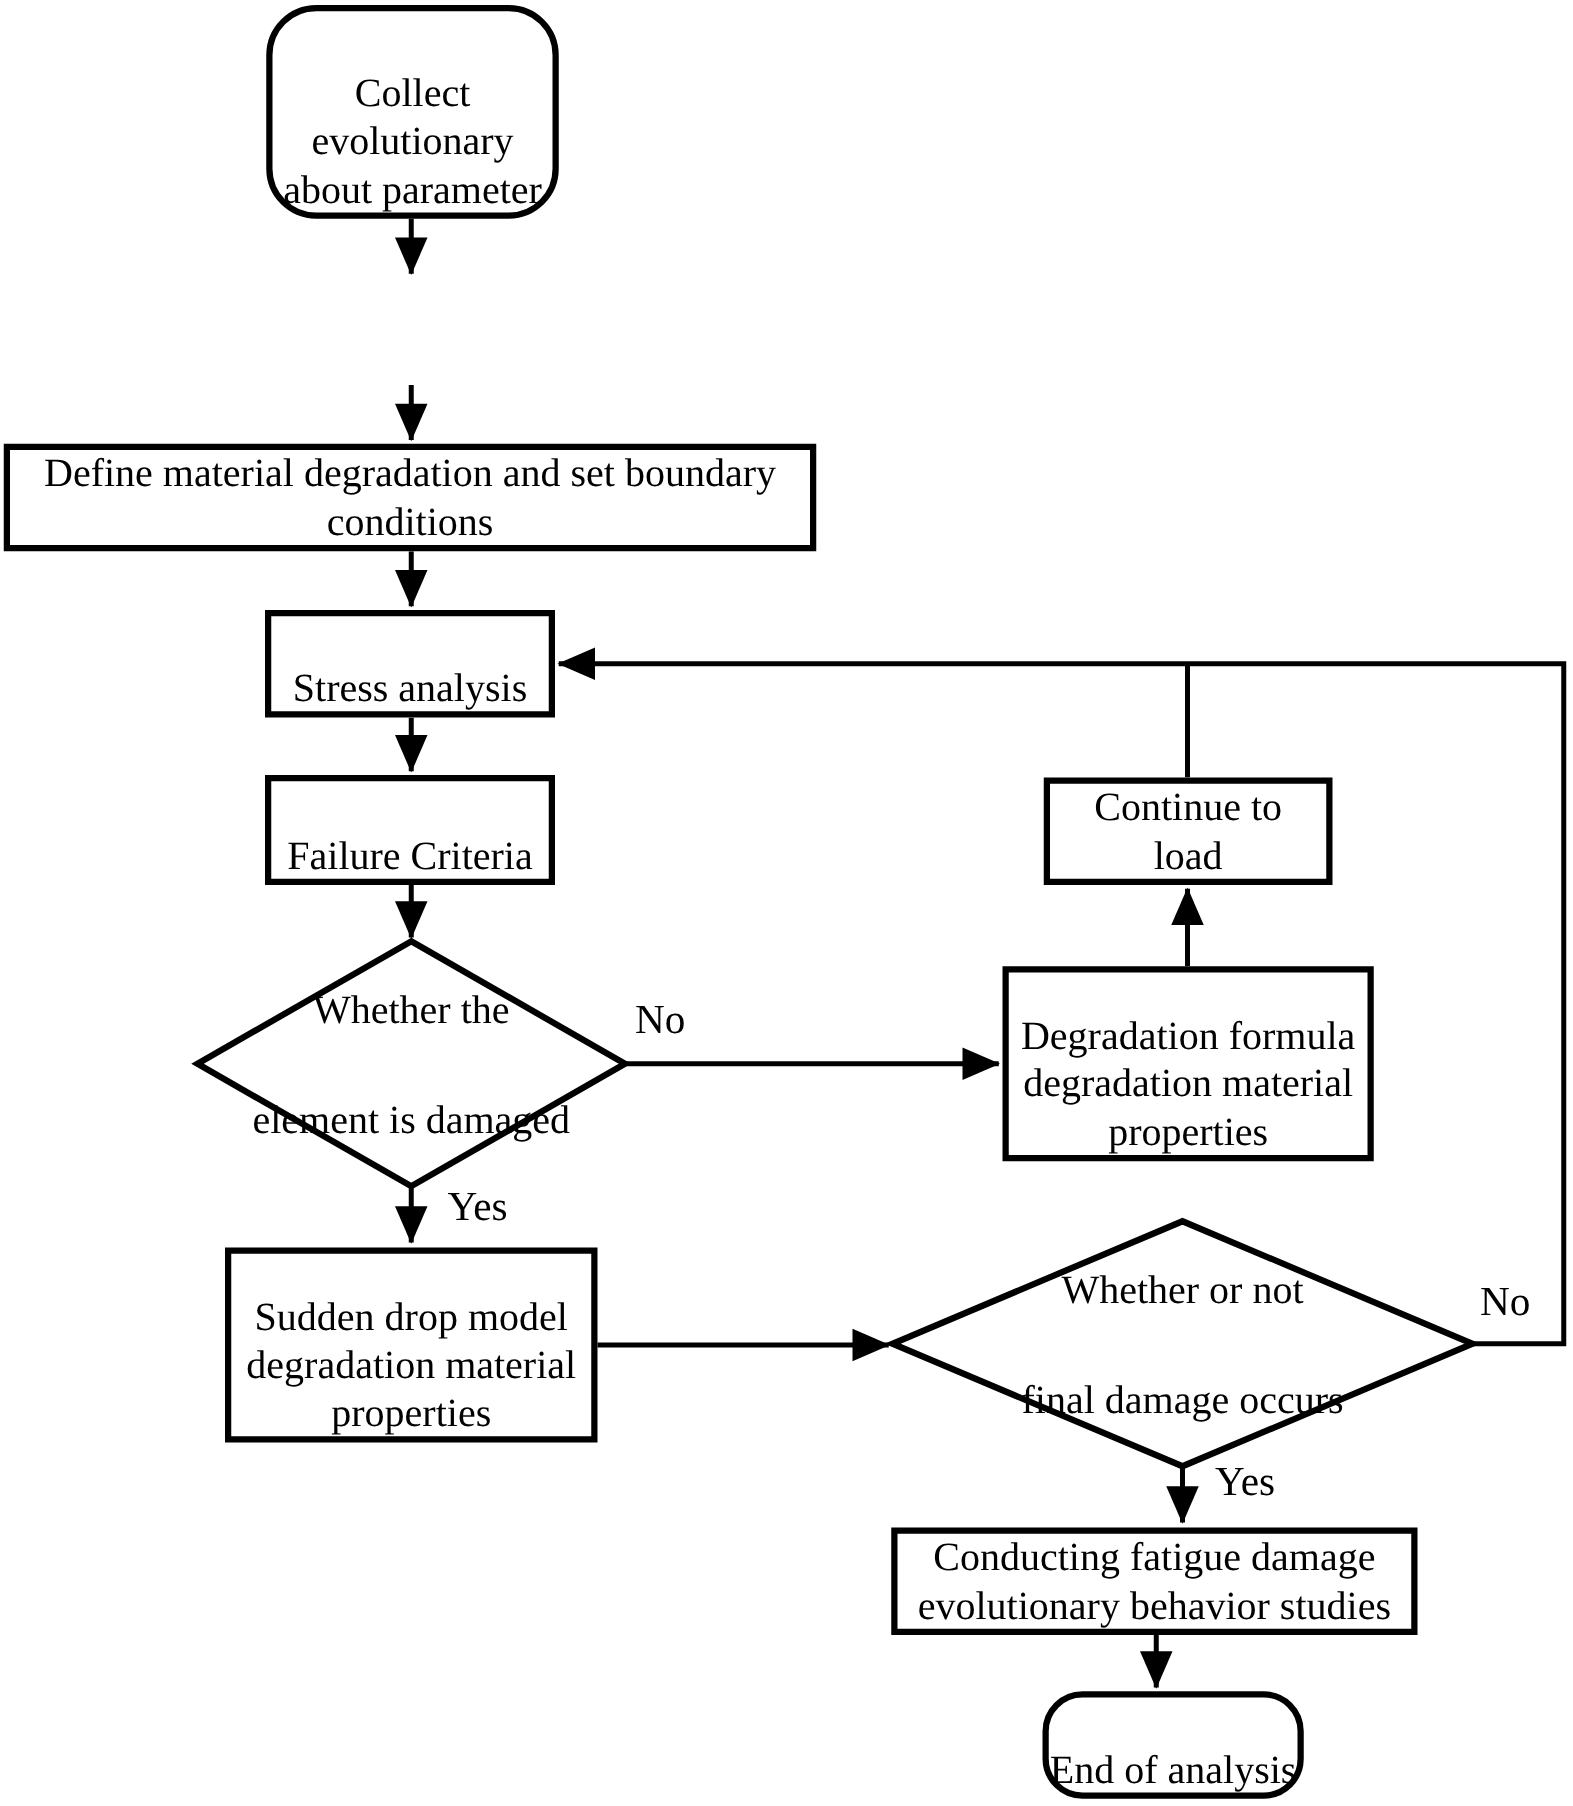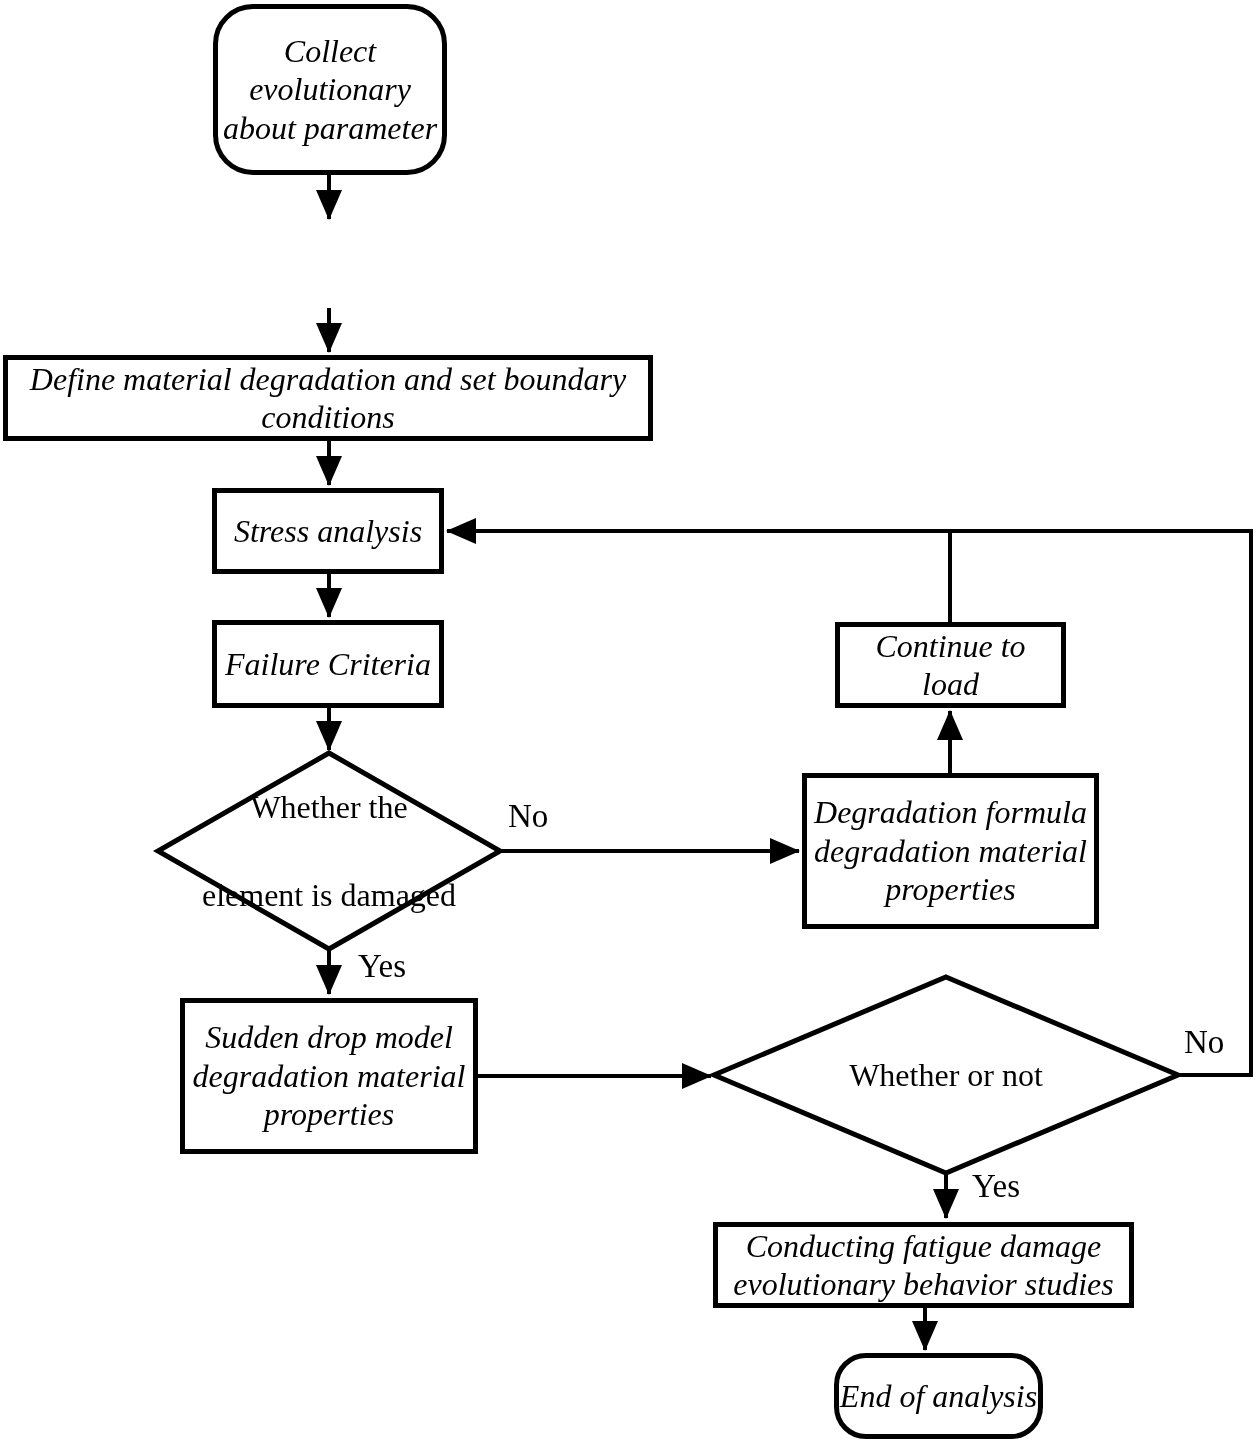--- a/index.html
+++ b/index.html
@@ -11,23 +11,23 @@
     color:#000000;
     overflow:hidden;
   }
   svg.wires { position:absolute; left:0; top:0; width:1258px; height:1445px; }
   .node {
     position:absolute;
     box-sizing:border-box;
     background:#ffffff;
     border:5px solid #000000;
     display:flex; flex-direction:column;
-    align-items:center; justify-content:center;
+    align-items:center; justify-content:flex-end;
     text-align:center;
-    font-size:32px; line-height:1.2;font-style:italic;
+    font-size:32px; line-height:1.2;
   }
   .node .ln { display:block; white-space:nowrap; }
   .rounded { border-radius:40px; }
   .terminator { border-radius:32px;margin-left:12px; }
   .decision-text {
     position:absolute;
     display:flex; flex-direction:column;
     align-items:center; justify-content:center;
     text-align:center;
     font-size:32px; line-height:1.25;
@@ -114,20 +114,21 @@
     <span class="ln">End of analysis</span>
   </div>
 
   <div class="decision-text" style="left:158px;top:753px;width:342px;height:196px">
     <span class="ln">Whether the</span>
     <span class="ln">element is damaged</span>
   </div>
 
   <div class="decision-text" style="left:714px;top:977px;width:464px;height:196px">
     <span class="ln">Whether or not</span>
+    <span class="ln">final damage occurs</span>
   </div>
 
   <span class="edge-label" style="left:508px;top:800px">No</span>
   <span class="edge-label" style="left:358px;top:950px">Yes</span>
   <span class="edge-label" style="left:1184px;top:1026px">No</span>
   <span class="edge-label" style="left:972px;top:1170px">Yes</span>
 
 </div>
 
 </body></html>

